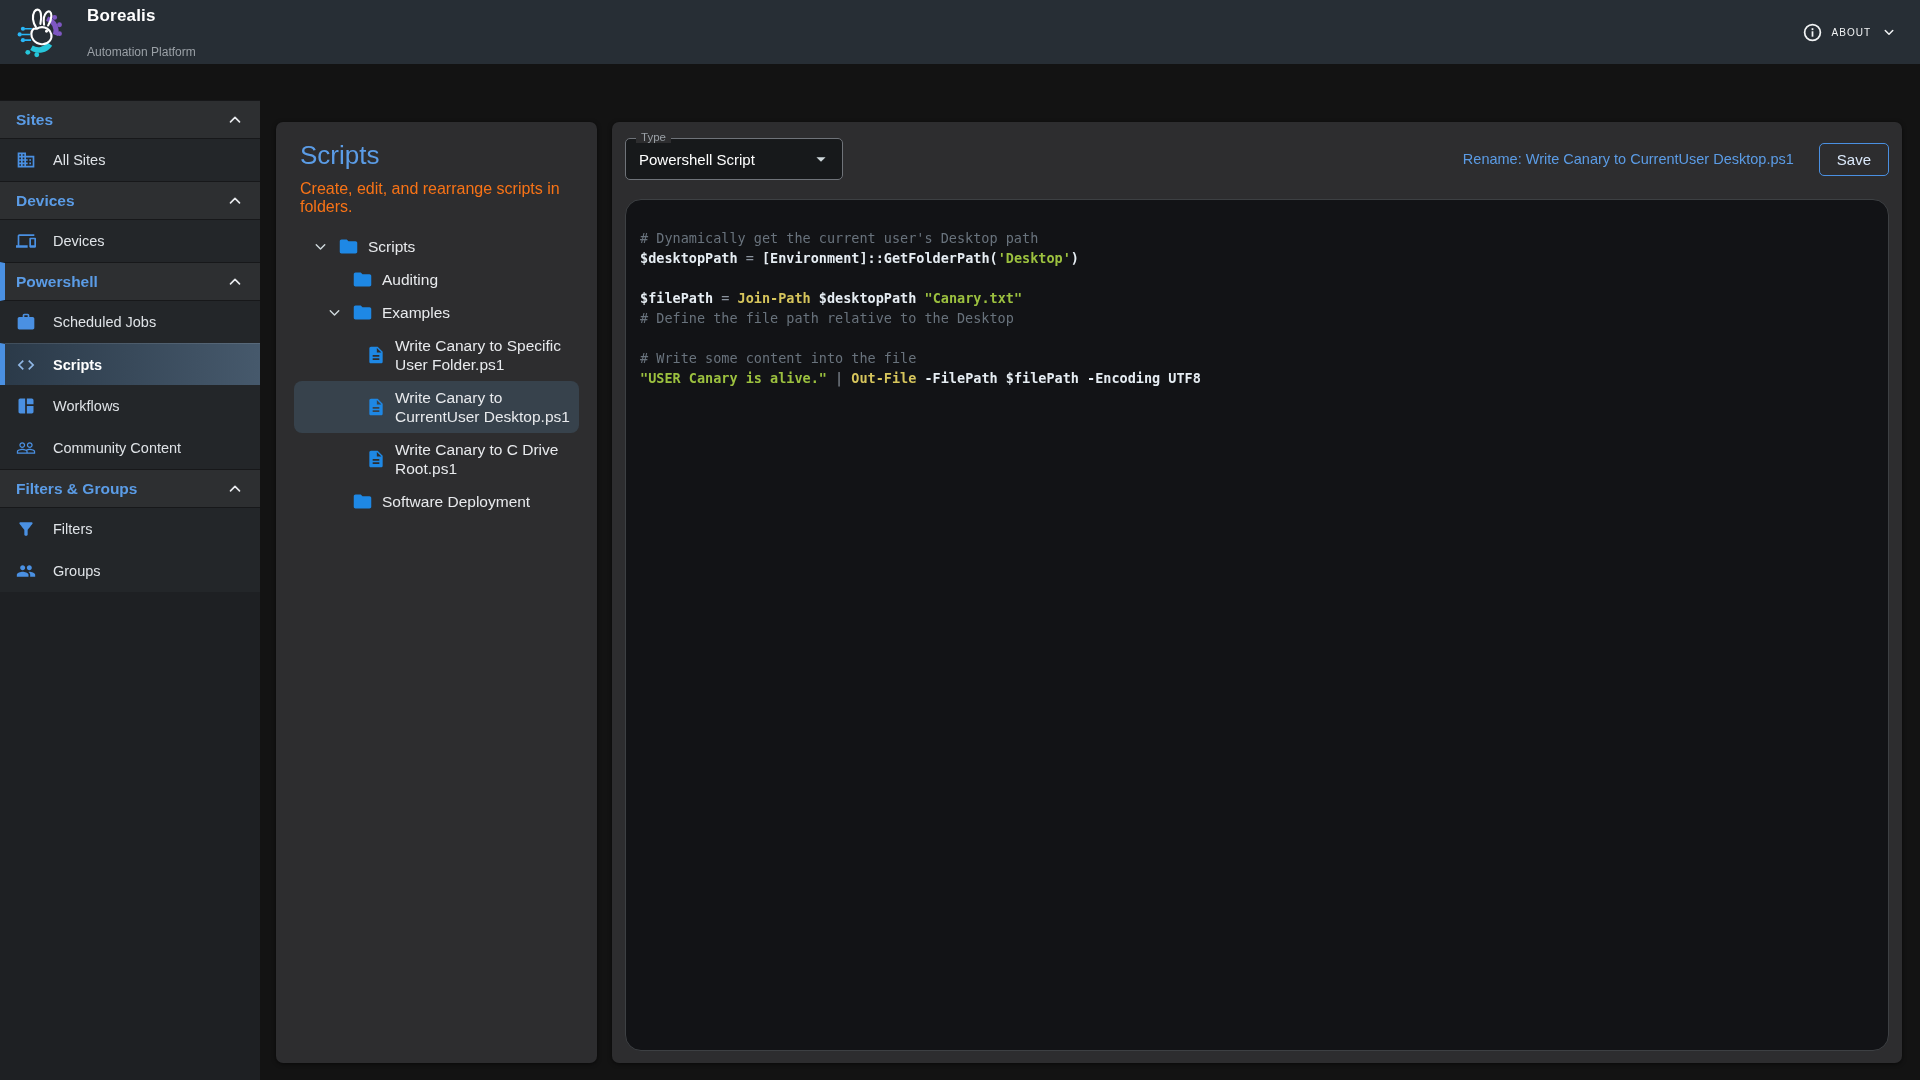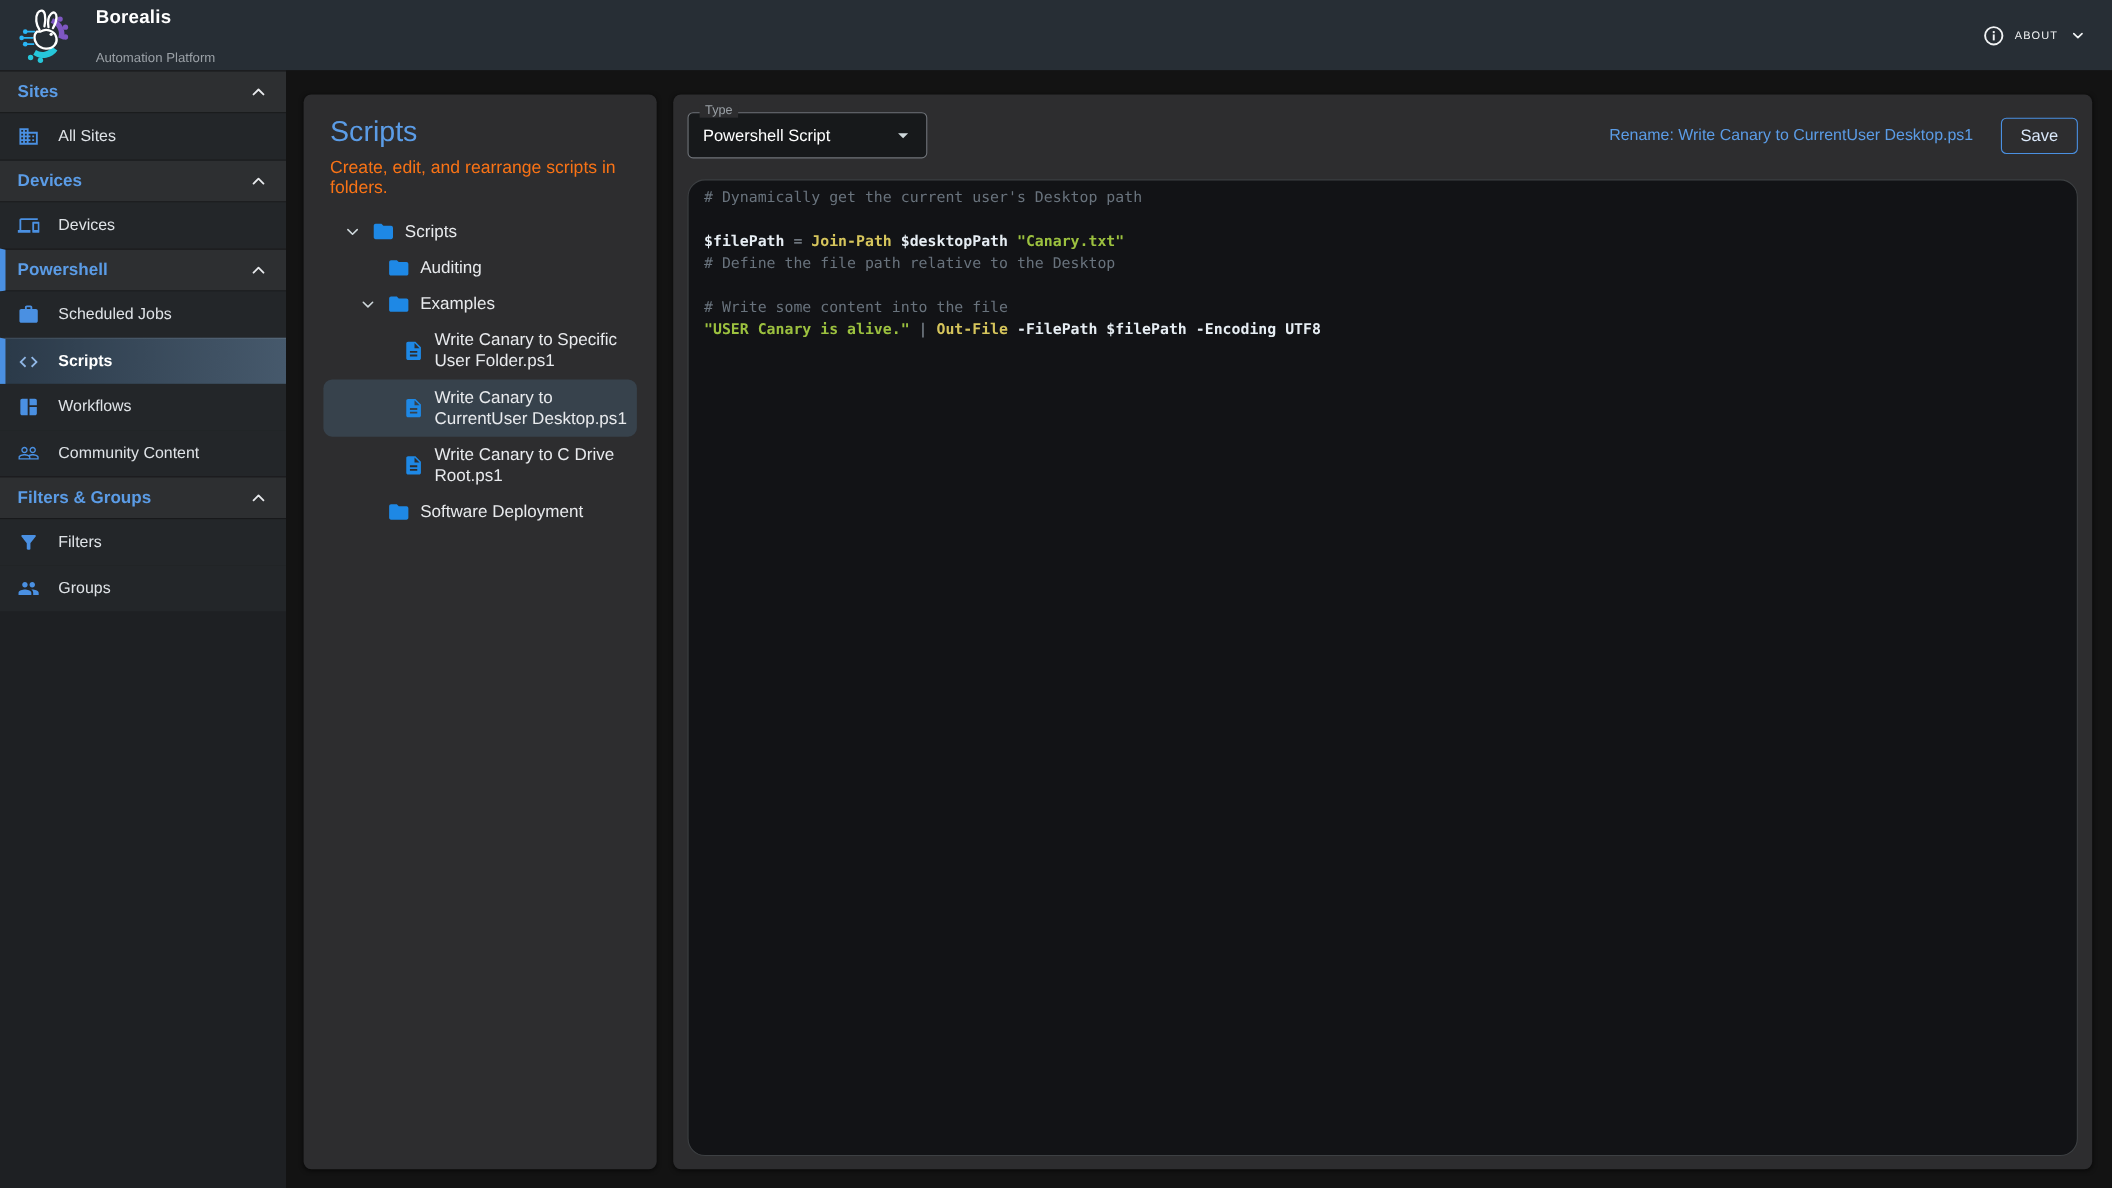--- a/index.html
+++ b/index.html
@@ -13,21 +13,21 @@
   .brand { display:flex; align-items:center; gap:21px; }
   .brand-text .title { color:#ffffff; font-size:17px; font-weight:bold; letter-spacing:.2px; }
   .brand-text .subtitle { color:#9aa0a6; font-size:12px; margin-top:19px; }
   .topbar-spacer { flex:1; }
   .about { display:flex; align-items:center; gap:9px; color:#f1f3f4; cursor:pointer; }
   .about .label { font-size:10px; letter-spacing:1px; font-weight:500; }
   .icon { display:inline-flex; align-items:center; justify-content:center; }
   .icon svg { display:block; }
 
   
-  .content { flex:1; display:flex; min-height:0; }
+  .content { flex:1; display:flex; min-height:0;margin-top:36px; }
 
   
   .sidebar { width:260px; flex:none; background:#1e2124; display:flex; flex-direction:column; }
   .nav-header { height:39px; background:#2d2f31; display:flex; align-items:center;
     padding:0 16px; border-top:1px solid #17181a; border-bottom:1px solid #17181a; cursor:pointer; }
   .nav-header .nav-header-label { color:#5b9ce6; font-size:15.5px; font-weight:bold; flex:1; }
   .nav-header.active { border-left:5px solid #4a90e2; padding-left:11px; }
   .nav-header .chev { color:#e8eaed; }
   .nav-item { height:42px; background:#232629; display:flex; align-items:center; gap:17px;
     padding:0 16px; color:#dfe3e7; cursor:pointer; }
@@ -66,21 +66,21 @@
     padding:0 5px; font-size:11.5px; color:#9aa0a6; }
   .type-select .value { flex:1; color:#ffffff; font-size:15px; font-weight:500; }
   .type-select .caret { color:#cfd8dc; }
   .head-spacer { flex:1; }
   .rename-link { color:#5b9ce6; font-size:14.5px; margin-right:25px; cursor:pointer; }
   .save-btn { background:transparent; border:1px solid #4a90e2; border-radius:5px;
     color:#dbe9fb; font-size:15px; font-family:"Liberation Sans",sans-serif;
     padding:7px 17px; cursor:pointer; }
 
   .code-editor { flex:1; margin-top:19px; background:#121316; border:1px solid #3d4043;
-    border-radius:16px; padding:6px 14px; overflow:auto; cursor:text; }
+    border-radius:16px; padding:28px 14px; overflow:auto; cursor:text; }
   .code-line { font-family:"DejaVu Sans Mono", monospace; font-size:13.5px; line-height:20px;
     min-height:20px; white-space:pre; font-weight:bold; color:#e6edf3; }
   .tok-comment { color:#69737d; font-weight:normal; }
   .tok-plain   { color:#e6edf3; }
   .tok-op      { color:#8b949e; font-weight:normal; }
   .tok-str     { color:#9cc13f; }
   .tok-cmd     { color:#d6c55c; }
 </style>
 </head>
 <body>
@@ -335,20 +335,21 @@
                   <path d="M7 10l5 5 5-5z" fill="currentColor"></path>
                 </svg>
             </span>
           </div>
           <div class="head-spacer"></div>
           <span class="rename-link">Rename: Write Canary to CurrentUser Desktop.ps1</span>
           <button class="save-btn">Save</button>
         </div>
         <div class="code-editor">
             <div class="code-line"><span class="tok-comment"># Dynamically get the current user's Desktop path</span></div>
+            <div class="code-line"><span class="tok-plain">$desktopPath</span><span class="tok-op"> = </span><span class="tok-plain">[Environment]::GetFolderPath(</span><span class="tok-str">'Desktop'</span><span class="tok-plain">)</span></div>
             <div class="code-line"></div>
             <div class="code-line"><span class="tok-plain">$filePath</span><span class="tok-op"> = </span><span class="tok-cmd">Join-Path</span><span class="tok-plain"> $desktopPath </span><span class="tok-str">"Canary.txt"</span></div>
             <div class="code-line"><span class="tok-comment"># Define the file path relative to the Desktop</span></div>
             <div class="code-line"></div>
             <div class="code-line"><span class="tok-comment"># Write some content into the file</span></div>
             <div class="code-line"><span class="tok-str">"USER Canary is alive."</span><span class="tok-op"> | </span><span class="tok-cmd">Out-File</span><span class="tok-plain"> -FilePath $filePath -Encoding UTF8</span></div>
           </div>
       </div>
 
     </div>

